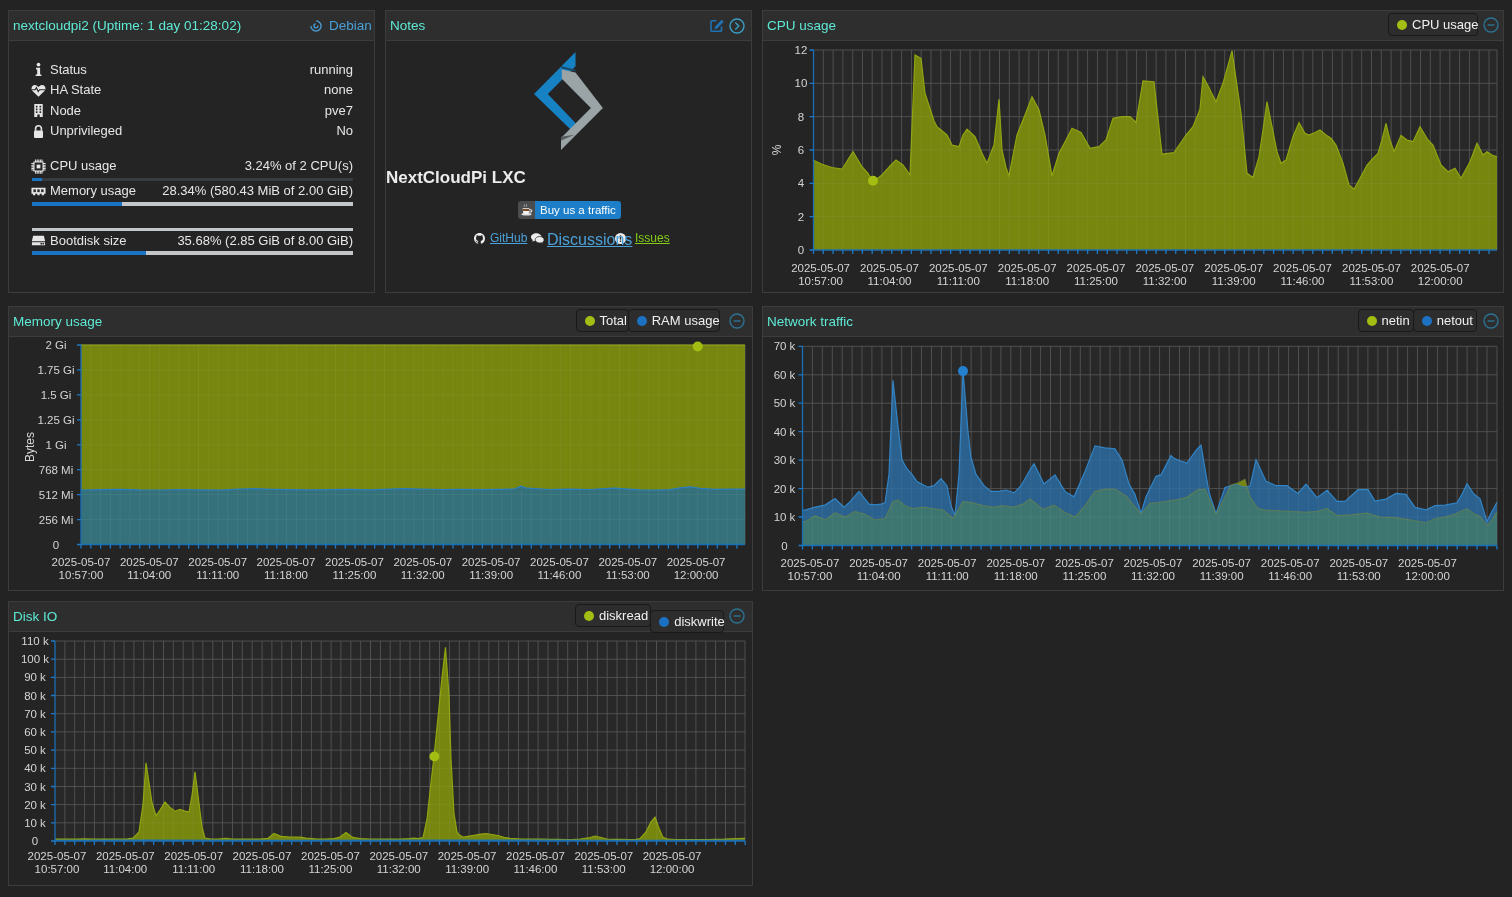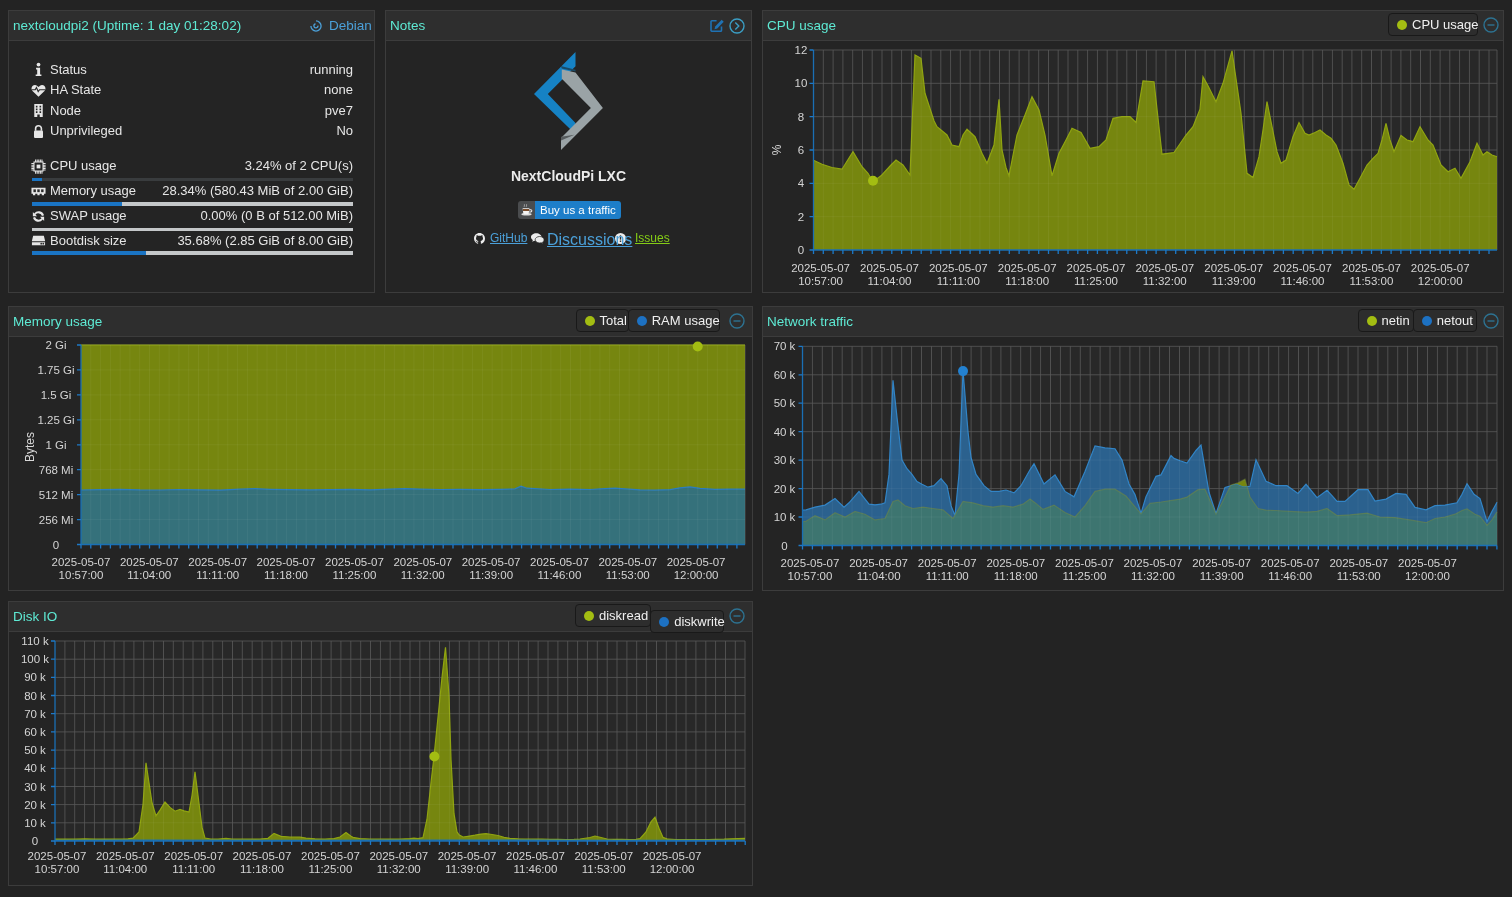--- a/index.html
+++ b/index.html
@@ -81,30 +81,20 @@
         <path fill="#e6e6e6" d="M.5 4h15v6.5h-1.6V12h-2.4v-1.5h-2.3V12H6.8v-1.5H4.5V12H2.1v-1.5H.5z"></path>
         <g fill="#2b2b2b">
           <rect x="2.6" y="5.7" width="2.6" height="3"></rect>
           <rect x="6.7" y="5.7" width="2.6" height="3"></rect>
           <rect x="10.8" y="5.7" width="2.6" height="3"></rect>
         </g>
       </svg>
       <div class="rlbl">Memory usage</div>
       <div class="rval">28.34% (580.43 MiB of 2.00 GiB)</div>
     </div>
-    <div class="row" style="top:195px">
-      <svg style="left:21.5px;top:2.5px" width="15" height="15" viewBox="0 0 16 16">
-        <g fill="#e6e6e6">
-          <path d="M13.9 6.6A6 6 0 0 0 3.4 4.7L2 3.3v4.5h4.5L4.8 6.1a4 4 0 0 1 6.9 1.3z"></path>
-          <path d="M2.1 9.4a6 6 0 0 0 10.5 1.9l1.4 1.4V8.2H9.5l1.7 1.7a4 4 0 0 1-6.9-1.3z"></path>
-        </g>
-      </svg>
-      <div class="rlbl">SWAP usage</div>
-      <div class="rval">0.00% (0 B of 512.00 MiB)</div>
-    </div>
     <div class="row" style="top:219.5px">
       <svg style="left:21.5px;top:2.5px" width="15" height="15" viewBox="0 0 16 16">
         <path fill="#e6e6e6" d="M2.3 3h11.4L15 8.2v.6H1v-.6zM1 9.8h14V13H1z"></path>
         <circle cx="10.9" cy="11.4" r=".95" fill="#2b2b2b"></circle>
         <circle cx="13.1" cy="11.4" r=".95" fill="#2b2b2b"></circle>
       </svg>
       <div class="rlbl">Bootdisk size</div>
       <div class="rval">35.68% (2.85 GiB of 8.00 GiB)</div>
     </div>
     <div class="bar" style="top:167px;height:3px;background:#393c3e">
@@ -131,21 +121,21 @@
         <circle cx="8" cy="8" r="7" fill="none" stroke="#3b9ec4" stroke-width="1.4"></circle>
         <path fill="none" stroke="#3b9ec4" stroke-width="1.4" d="M6.3 4.5 9.8 8l-3.5 3.5"></path>
       </svg>
     </div>
     <svg style="left:147px;top:41px" width="71" height="100" viewBox="0 0 71 100">
 <polygon points="42.5,0 1,41.9 42.5,82.3 42.5,70.9 14.8,41.9 42.5,14.2" fill="#1682c4"></polygon>
 <polygon points="27.8,14.1 42.5,17.7 42.5,19.6 28.8,16.6" fill="#1a4a66"></polygon>
 <polygon points="28.8,17.6 42.5,20.6 69.9,55.9 28,98 28,85.9 57.9,55.9 28.8,26.8" fill="#9aa3a6"></polygon>
 <polygon points="28,84.8 41.5,82.7 28,88.6" fill="#565b5d"></polygon>
 </svg>
-    <div style="position:absolute;left:0;width:100%;top:157px;text-align:center;font-size:14px;font-weight:bold;color:#ececec">NextCloudPi LXC</div>
+    <div style="position:absolute;left:0;width:100%;top:157px;font-size:17px;font-weight:bold;color:#ececec">NextCloudPi LXC</div>
     <div style="position:absolute;left:131.5px;top:189.5px;height:18px;border-radius:3px;overflow:hidden;font-size:11.5px;line-height:18px;white-space:nowrap"><span style="display:inline-block;background:#4a4c4e;height:18px;padding:0 2px;vertical-align:top"><svg style="position:static" width="13" height="18" viewBox="0 0 14 18">
           <g>
             <ellipse cx="7" cy="13.6" rx="5.6" ry="1.4" fill="#dcdcdc"></ellipse>
             <path d="M2.8 7h7.4l-.7 5.2a1.6 1.6 0 0 1-1.6 1.4H5.1a1.6 1.6 0 0 1-1.6-1.4z" fill="#f3f3f3"></path>
             <path d="M3 8h7l-.3 2H3.3z" fill="#7a4a28"></path>
             <path d="M10 8.2h1.6a1.7 1.7 0 0 1 0 3.4h-1.9l.2-1h1.7a.7.7 0 0 0 0-1.4h-1.7z" fill="#f3f3f3"></path>
             <path d="M4.7 5.6c-.8-1 .8-1.6 0-2.7M7 5.6c-.8-1 .8-1.6 0-2.7" stroke="#c9c9c9" stroke-width=".8" fill="none"></path>
           </g>
         </svg></span><span style="display:inline-block;background:#1d7ec9;color:#fff;height:18px;padding:0 5.5px;vertical-align:top">Buy us a traffic</span></div>
     <svg style="left:88px;top:221.5px" width="11" height="11" viewBox="0 0 16 16">

